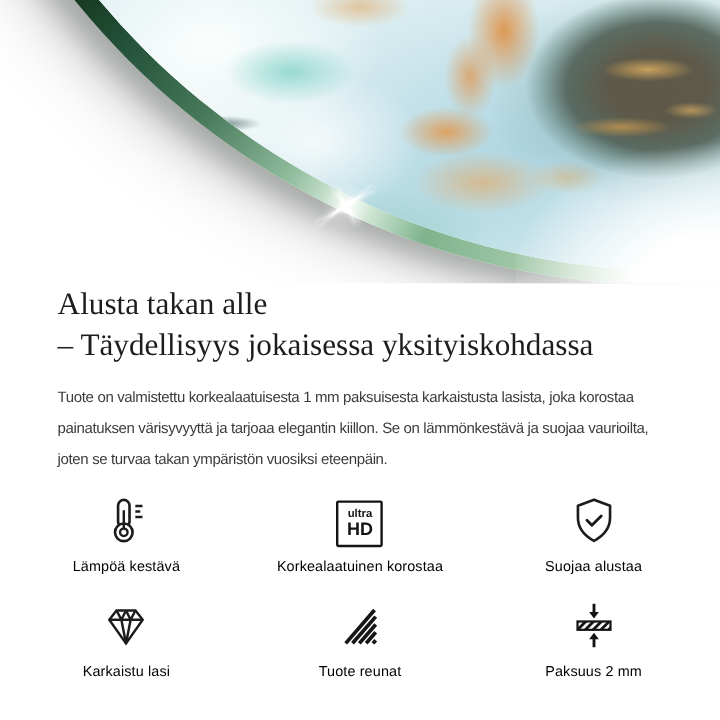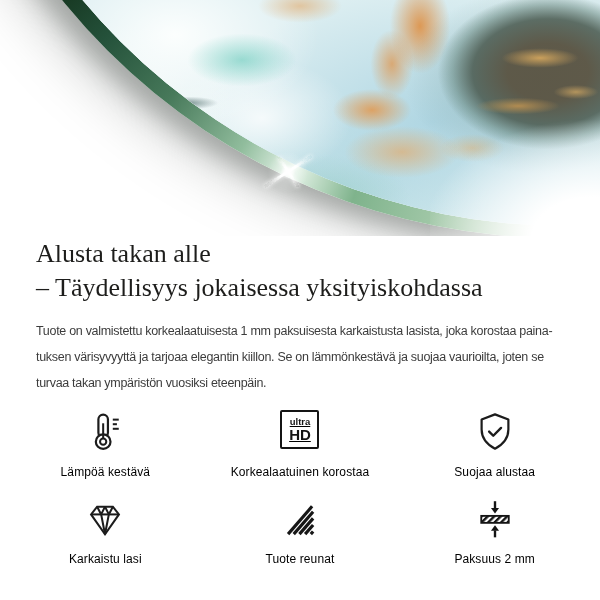--- a/index.html
+++ b/index.html
@@ -41,29 +41,29 @@
     background:radial-gradient(circle, rgba(255,255,255,.95) 0 8%, rgba(255,255,255,.35) 20%, rgba(255,255,255,0) 55%);}
   .sparkle::before{content:"";position:absolute;left:-2px;top:24px;width:56px;height:2.5px;
     background:linear-gradient(90deg,transparent,#fff 35% 65%,transparent);
     transform:rotate(-33deg);box-shadow:0 0 4px rgba(255,255,255,.9);}
   .sparkle::after{content:"";position:absolute;left:24.5px;top:8px;width:2.5px;height:36px;
     background:linear-gradient(180deg,transparent,#fff 35% 65%,transparent);
     transform:rotate(-33deg);box-shadow:0 0 4px rgba(255,255,255,.9);}
   .fade{position:absolute;left:430px;top:110px;width:260px;height:190px;pointer-events:none;
     background:radial-gradient(ellipse 170px 120px at 62% 68%, #fff 35%, rgba(255,255,255,0) 100%);}
   
-  .content{padding:0 36px;}
+  .content{padding:0 48px;}
   .heading{font-family:"Liberation Serif","DejaVu Serif",serif;font-weight:400;color:#1d1d1b;
     font-size:26px;line-height:34px;margin:1px 0 13px;}
   .body-text{font-size:12.5px;line-height:26px;color:#3c3c3c;letter-spacing:-0.3px;
     max-width:540px;margin:0;hyphens:manual;}
   
   .features{display:grid;grid-template-columns:repeat(3,1fr);margin:14px 8px 0;row-gap:18px;}
   .feature{display:flex;flex-direction:column;align-items:center;}
-  .icon{height:46px;display:flex;align-items:flex-start;justify-content:center;text-decoration:underline;}
+  .icon{height:46px;display:flex;align-items:flex-end;justify-content:center;}
   .icon svg{width:44px;height:44px;display:block;}
   .flabel{margin-top:9px;font-size:12px;color:#000000;letter-spacing:.1px;}
   .uhd-box{width:35px;height:35px;border:2.5px solid #141414;border-radius:2px;
     display:flex;flex-direction:column;align-items:center;justify-content:center;color:#141414;}
   .uhd-top{font-size:9.5px;font-weight:600;line-height:10px;}
   .uhd-bottom{font-size:15px;font-weight:700;line-height:15px;}
 </style>
 </head>
 <body>
 

